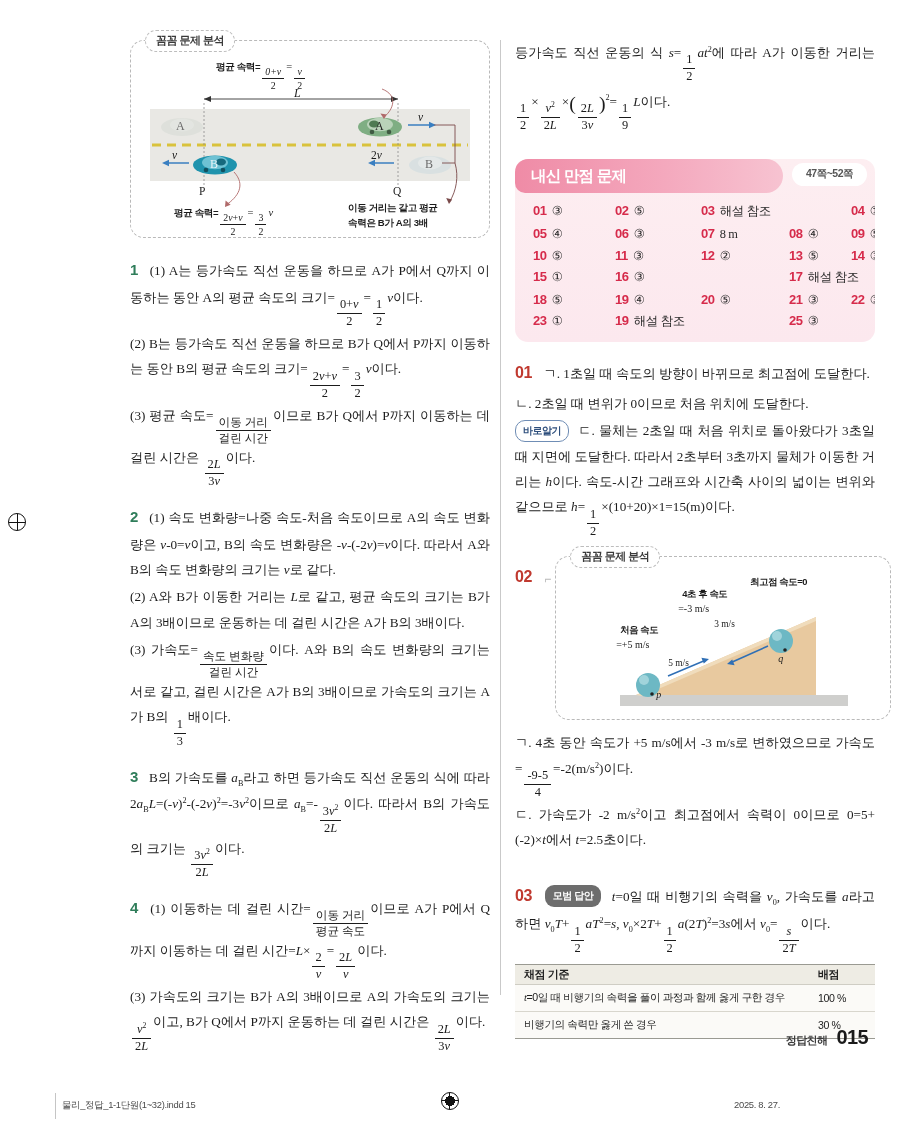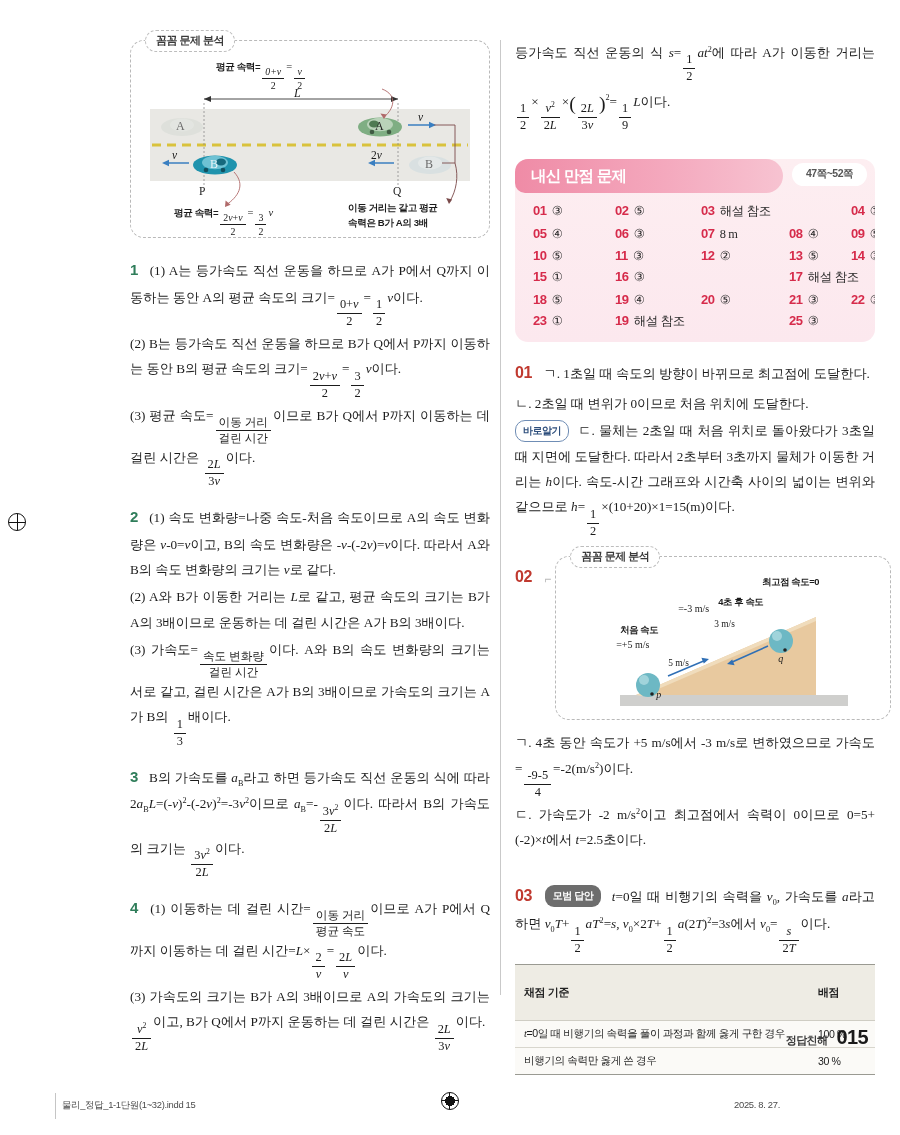--- a/index.html
+++ b/index.html
@@ -179,21 +179,21 @@
 
   
   .score-table {
     width: 100%; border-collapse: collapse;
     font-family: "Liberation Sans", sans-serif;
     font-size: 10.6px; color: #222; letter-spacing: -0.4px;
     margin-top: 8px;
   }
   .score-table th {
     background: #eeece4; text-align: left;
-    padding: 20px 9px; font-weight: bold; font-size: 11px;
+    padding: 2px 9px; font-weight: bold; font-size: 11px;
     border-top: 1.4px solid #9a9a92;
     border-bottom: 1px solid #cfcdc4;
   }
   .score-table th.pt { width: 66px; }
   .score-table td {
     padding: 6px 9px; border-bottom: 1px solid #d8d6cd;
     background: #fbfaf7;
   }
   .score-table td.pt { width: 66px; }
   .score-table tr:last-child td { border-bottom: 1.4px solid #9a9a92; }
@@ -604,23 +604,23 @@
 
               <line x1="104" y1="103" x2="142" y2="87" stroke="#2f6fb5" stroke-width="1.6"></line>
               <path d="M145 86 l-7.6 -1.2 l2.4 5.6 z" fill="#2f6fb5"></path>
 
               <line x1="204" y1="73" x2="166" y2="90" stroke="#2f6fb5" stroke-width="1.6"></line>
               <path d="M163 91 l7.6 1.2 l-2.4 -5.6 z" fill="#2f6fb5"></path>
             </svg>
 
             <div class="ilabel kr" style="left:56px; top:50px;">처음 속도</div>
             <div class="ilabel" style="left:52px; top:64px;">=+5 m/s</div>
-            <div class="ilabel kr" style="left:118px; top:22px;margin-left:36px;">4초 후 속도</div>
+            <div class="ilabel kr" style="left:118px; top:14px;">4초 후 속도</div>
             <div class="ilabel" style="left:114px; top:28px;">=-3 m/s</div>
-            <div class="ilabel kr" style="left:186px; top:2px;margin-left:12px;">최고점 속도=0</div>
+            <div class="ilabel kr" style="left:186px; top:2px;">최고점 속도=0</div>
             <div class="ilabel" style="left:104px; top:83px; font-size:9.4px;">5 m/s</div>
             <div class="ilabel" style="left:150px; top:44px; font-size:9.4px;">3 m/s</div>
             <div class="ilabel m" style="left:92px; top:114px; font-size:10px;">p</div>
             <div class="ilabel m" style="left:214px; top:78px; font-size:10px;">q</div>
           </div>
         </div>
       </div>
 
       <p class="ptext" style="margin-top:10px;">
         ㄱ. 4초 동안 속도가 +5 m/s에서 -3 m/s로 변하였으므로 가속도=<span class="frac">

